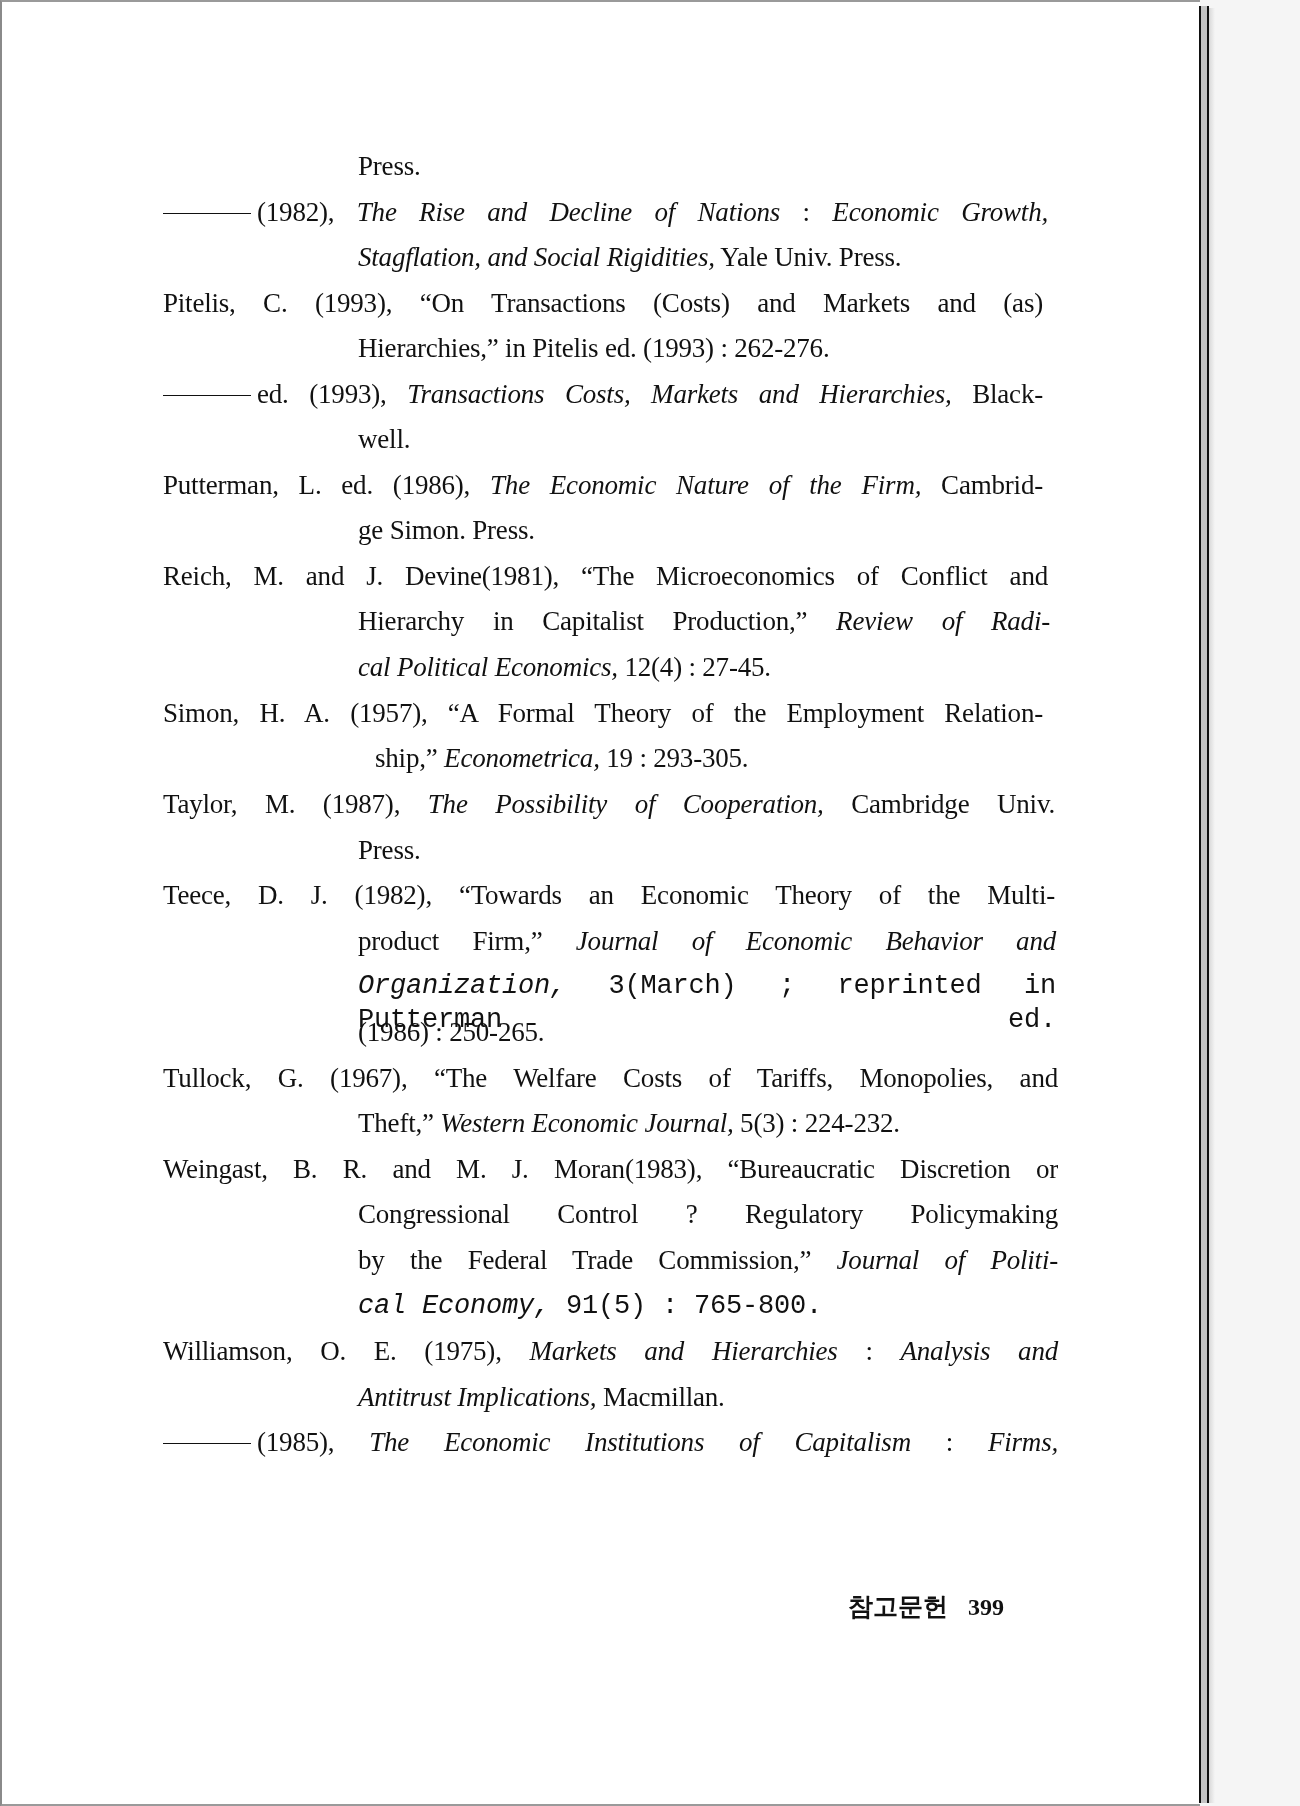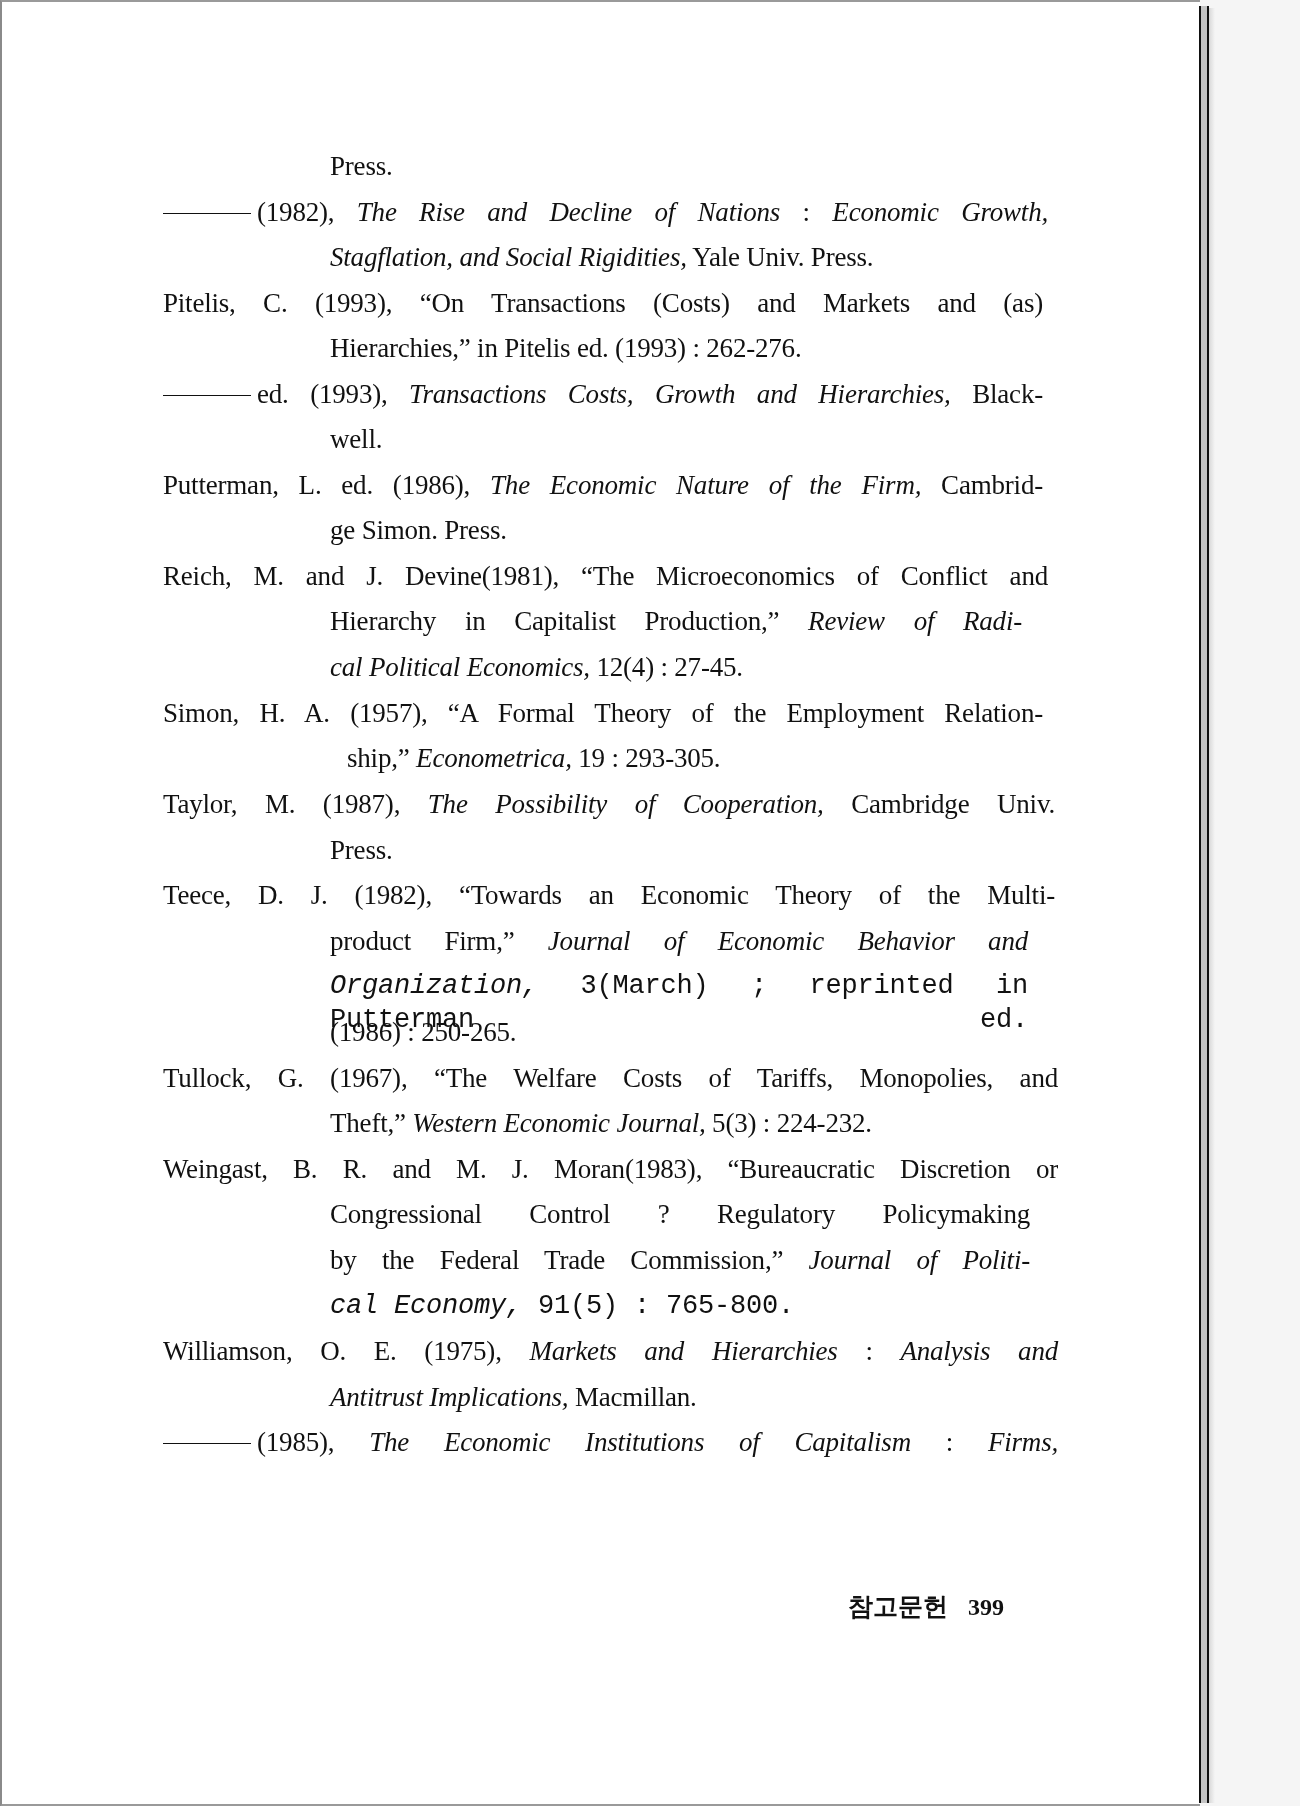--- a/index.html
+++ b/index.html
@@ -36,21 +36,21 @@
     position: absolute;
     font-family: "Liberation Serif", "DejaVu Serif", serif;
     font-size: 27px;
     line-height: 34px;
     color: #111;
     white-space: nowrap;
     letter-spacing: -0.2px;
   }
   .line i { font-style: italic; }
   .first { left: 161px; }
-  .cont { left: 328px; }
+  .cont { left: 356px; }
   .justify {
     text-align: justify;
     text-align-last: justify;
     white-space: normal;
   }
   .dash {
     display: inline-block;
     width: 88px;
     height: 0;
     border-top: 1.5px solid #111;
@@ -77,21 +77,21 @@
 </head>
 <body>
 
 <div class="page">
   <div id="lines">
       <div class="line cont" style="top: 147px;"><span>Press.</span></div>
       <div class="line first justify" style="top: 193px; width: 885px;"><span class="dash"></span><span>(1982), </span><i>The Rise and Decline of Nations</i><span> : </span><i>Economic Growth,</i></div>
       <div class="line cont" style="top: 238px;"><i>Stagflation, and Social Rigidities,</i><span> Yale Univ. Press.</span></div>
       <div class="line first justify" style="top: 284px; width: 880px;"><span>Pitelis, C. (1993), “On Transactions (Costs)  and Markets and (as)</span></div>
       <div class="line cont" style="top: 329px;"><span>Hierarchies,” in Pitelis ed. (1993) : 262-276.</span></div>
-      <div class="line first justify" style="top: 375px; width: 880px;"><span class="dash"></span><span>ed. (1993), </span><i>Transactions Costs, Growth and Hierarchies,</i><span> Black-</span></div>
+      <div class="line first justify" style="top: 375px; width: 880px;"><span class="dash"></span><span>ed. (1993), </span><i>Transactions Costs, Markets and Hierarchies,</i><span> Black-</span></div>
       <div class="line cont" style="top: 420px;"><span>well.</span></div>
       <div class="line first justify" style="top: 466px; width: 880px;"><span>Putterman, L. ed. (1986), </span><i>The Economic Nature of the Firm,</i><span> Cambrid-</span></div>
       <div class="line cont" style="top: 511px;"><span>ge Simon. Press.</span></div>
       <div class="line first justify" style="top: 557px; width: 885px;"><span>Reich, M. and J. Devine(1981), “The Microeconomics of Conflict and</span></div>
       <div class="line cont justify" style="top: 602px; width: 692px;"><span>Hierarchy in Capitalist Production,” </span><i>Review of Radi-</i></div>
       <div class="line cont" style="top: 648px;"><i>cal Political Economics,</i><span> 12(4) : 27-45.</span></div>
       <div class="line first justify" style="top: 694px; width: 880px;"><span>Simon, H. A. (1957), “A Formal Theory of the Employment Relation-</span></div>
       <div class="line cont" style="top: 739px; margin-left: 17px;"><span>ship,” </span><i>Econometrica,</i><span> 19 : 293-305.</span></div>
       <div class="line first justify" style="top: 785px; width: 892px;"><span>Taylor, M. (1987), </span><i>The Possibility of Cooperation,</i><span> Cambridge Univ.</span></div>
       <div class="line cont" style="top: 831px;"><span>Press.</span></div>

